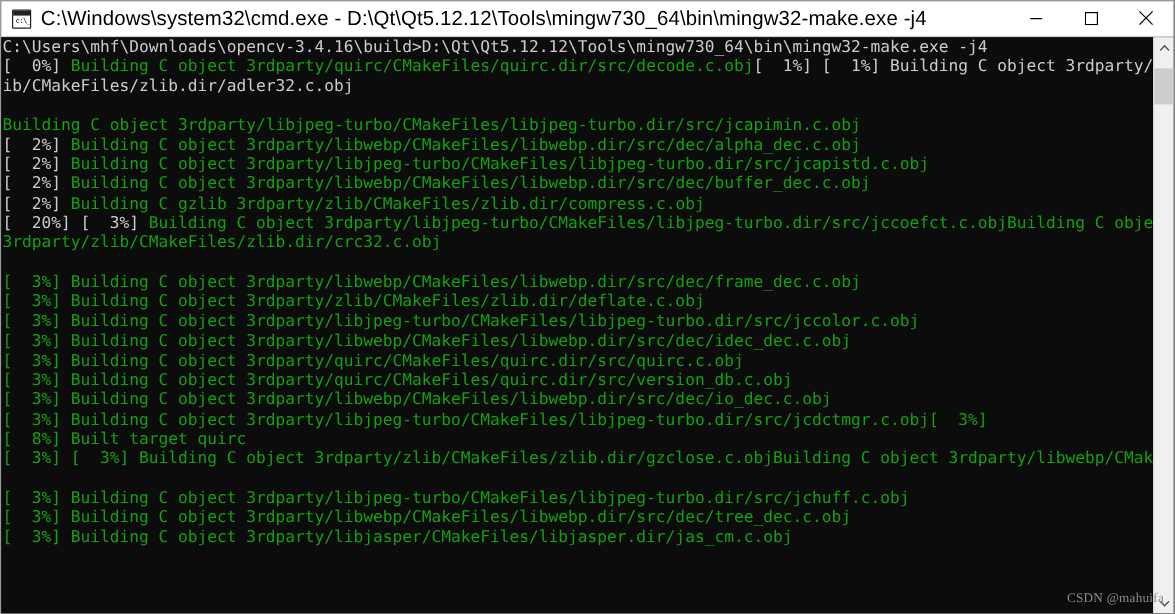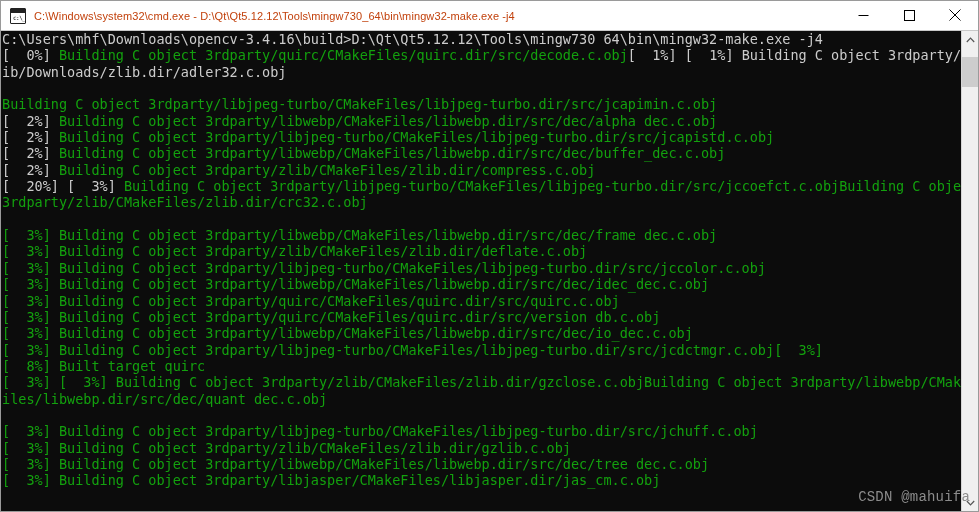--- a/index.html
+++ b/index.html
@@ -58,22 +58,22 @@
     position: absolute;
     left: 2px;
     top: 6px;
     font-family: "DejaVu Sans Mono", monospace;
     font-size: 6px;
     line-height: 6px;
     color: #111;
     letter-spacing: -0.5px;
   }
   .title-text {
-    font-size: 11px;
-    color: #c2410c;
+    font-size: 17px;
+    color: #000000;
     white-space: nowrap;
     overflow: hidden;
     flex: 1 1 auto;
     letter-spacing: 0.1px;
   }
   .caption-buttons {
     display: flex;
     height: 30px;
     flex: 0 0 auto;
   }
@@ -113,22 +113,22 @@
     color: #cccccc;
     overflow: hidden;
   }
   .g { color: #13a10e; }
   .w { color: #cccccc; }
 
   .watermark {
     position: absolute;
     right: 8px;
     bottom: 6px;
-    font-family: Liberation Mono, monospace;
-    font-size: 14px;
+    font-family: Liberation Serif, serif;
+    font-size: 11px;
     color: #8c8c8c;
     letter-spacing: 0.2px;
     pointer-events: none;
   }
 
   
   .scrollbar {
     width: 17px;
     min-width: 17px;
     background: #f0f0f0;
@@ -190,44 +190,42 @@
         </svg>
       </div>
     </div>
   </div>
 
   <div class="console-area">
 
     <div class="console" id="console-output">
         <div class="line"><span class="w">C:\Users\mhf\Downloads\opencv-3.4.16\build&gt;D:\Qt\Qt5.12.12\Tools\mingw730_64\bin\mingw32-make.exe -j4</span></div>
         <div class="line"><span class="w">[  0%] </span><span class="g">Building C object 3rdparty/quirc/CMakeFiles/quirc.dir/src/decode.c.obj</span><span class="w">[  1%] [  1%] </span><span class="w">Building C object 3rdparty/zl</span></div>
-        <div class="line"><span class="w">ib/Downloads/zlib.dir/adler32.c.obj</span></div>
+        <div class="line"><span class="w">ib/CMakeFiles/zlib.dir/adler32.c.obj</span></div>
         <div class="line">&nbsp;</div>
         <div class="line"><span class="g">Building C object 3rdparty/libjpeg-turbo/CMakeFiles/libjpeg-turbo.dir/src/jcapimin.c.obj</span></div>
         <div class="line"><span class="w">[  2%] </span><span class="g">Building C object 3rdparty/libwebp/CMakeFiles/libwebp.dir/src/dec/alpha_dec.c.obj</span></div>
         <div class="line"><span class="w">[  2%] </span><span class="g">Building C object 3rdparty/libjpeg-turbo/CMakeFiles/libjpeg-turbo.dir/src/jcapistd.c.obj</span></div>
         <div class="line"><span class="w">[  2%] </span><span class="g">Building C object 3rdparty/libwebp/CMakeFiles/libwebp.dir/src/dec/buffer_dec.c.obj</span></div>
-        <div class="line"><span class="w">[  2%] </span><span class="g">Building C object 3rdparty/zlib/CMakeFiles/zlib.dir/compress.c.obj</span></div>
+        <div class="line"><span class="w">[  2%] </span><span class="g">Building C gzlib 3rdparty/zlib/CMakeFiles/zlib.dir/compress.c.obj</span></div>
         <div class="line"><span class="w">[  20%] [  3%] </span><span class="g">Building C object 3rdparty/libjpeg-turbo/CMakeFiles/libjpeg-turbo.dir/src/jccoefct.c.objBuilding C object</span></div>
         <div class="line"><span class="g">3rdparty/zlib/CMakeFiles/zlib.dir/crc32.c.obj</span></div>
         <div class="line">&nbsp;</div>
         <div class="line"><span class="g">[  3%] Building C object 3rdparty/libwebp/CMakeFiles/libwebp.dir/src/dec/frame_dec.c.obj</span></div>
         <div class="line"><span class="g">[  3%] Building C object 3rdparty/zlib/CMakeFiles/zlib.dir/deflate.c.obj</span></div>
         <div class="line"><span class="g">[  3%] Building C object 3rdparty/libjpeg-turbo/CMakeFiles/libjpeg-turbo.dir/src/jccolor.c.obj</span></div>
         <div class="line"><span class="g">[  3%] Building C object 3rdparty/libwebp/CMakeFiles/libwebp.dir/src/dec/idec_dec.c.obj</span></div>
         <div class="line"><span class="g">[  3%] Building C object 3rdparty/quirc/CMakeFiles/quirc.dir/src/quirc.c.obj</span></div>
         <div class="line"><span class="g">[  3%] Building C object 3rdparty/quirc/CMakeFiles/quirc.dir/src/version_db.c.obj</span></div>
         <div class="line"><span class="g">[  3%] Building C object 3rdparty/libwebp/CMakeFiles/libwebp.dir/src/dec/io_dec.c.obj</span></div>
         <div class="line"><span class="g">[  3%] Building C object 3rdparty/libjpeg-turbo/CMakeFiles/libjpeg-turbo.dir/src/jcdctmgr.c.obj[  3%]</span></div>
         <div class="line"><span class="g">[  8%] Built target quirc</span></div>
         <div class="line"><span class="g">[  3%] [  3%] Building C object 3rdparty/zlib/CMakeFiles/zlib.dir/gzclose.c.objBuilding C object 3rdparty/libwebp/CMakeF</span></div>
-        <div class="line"><span class="g">iles/libwebp.dir/src/dec/quant_dec.c.obj</span></div>
         <div class="line">&nbsp;</div>
         <div class="line"><span class="g">[  3%] Building C object 3rdparty/libjpeg-turbo/CMakeFiles/libjpeg-turbo.dir/src/jchuff.c.obj</span></div>
-        <div class="line"><span class="g">[  3%] Building C object 3rdparty/zlib/CMakeFiles/zlib.dir/gzlib.c.obj</span></div>
         <div class="line"><span class="g">[  3%] Building C object 3rdparty/libwebp/CMakeFiles/libwebp.dir/src/dec/tree_dec.c.obj</span></div>
         <div class="line"><span class="g">[  3%] Building C object 3rdparty/libjasper/CMakeFiles/libjasper.dir/jas_cm.c.obj</span></div>
       </div>
 
     <div class="scrollbar">
       <div class="sb-arrow">
         <svg width="9" height="6" viewBox="0 0 9 6" aria-hidden="true">
           <polyline points="0.8,5 4.5,1.2 8.2,5" fill="none" stroke="#555" stroke-width="1.2"></polyline>
         </svg>
       </div>

